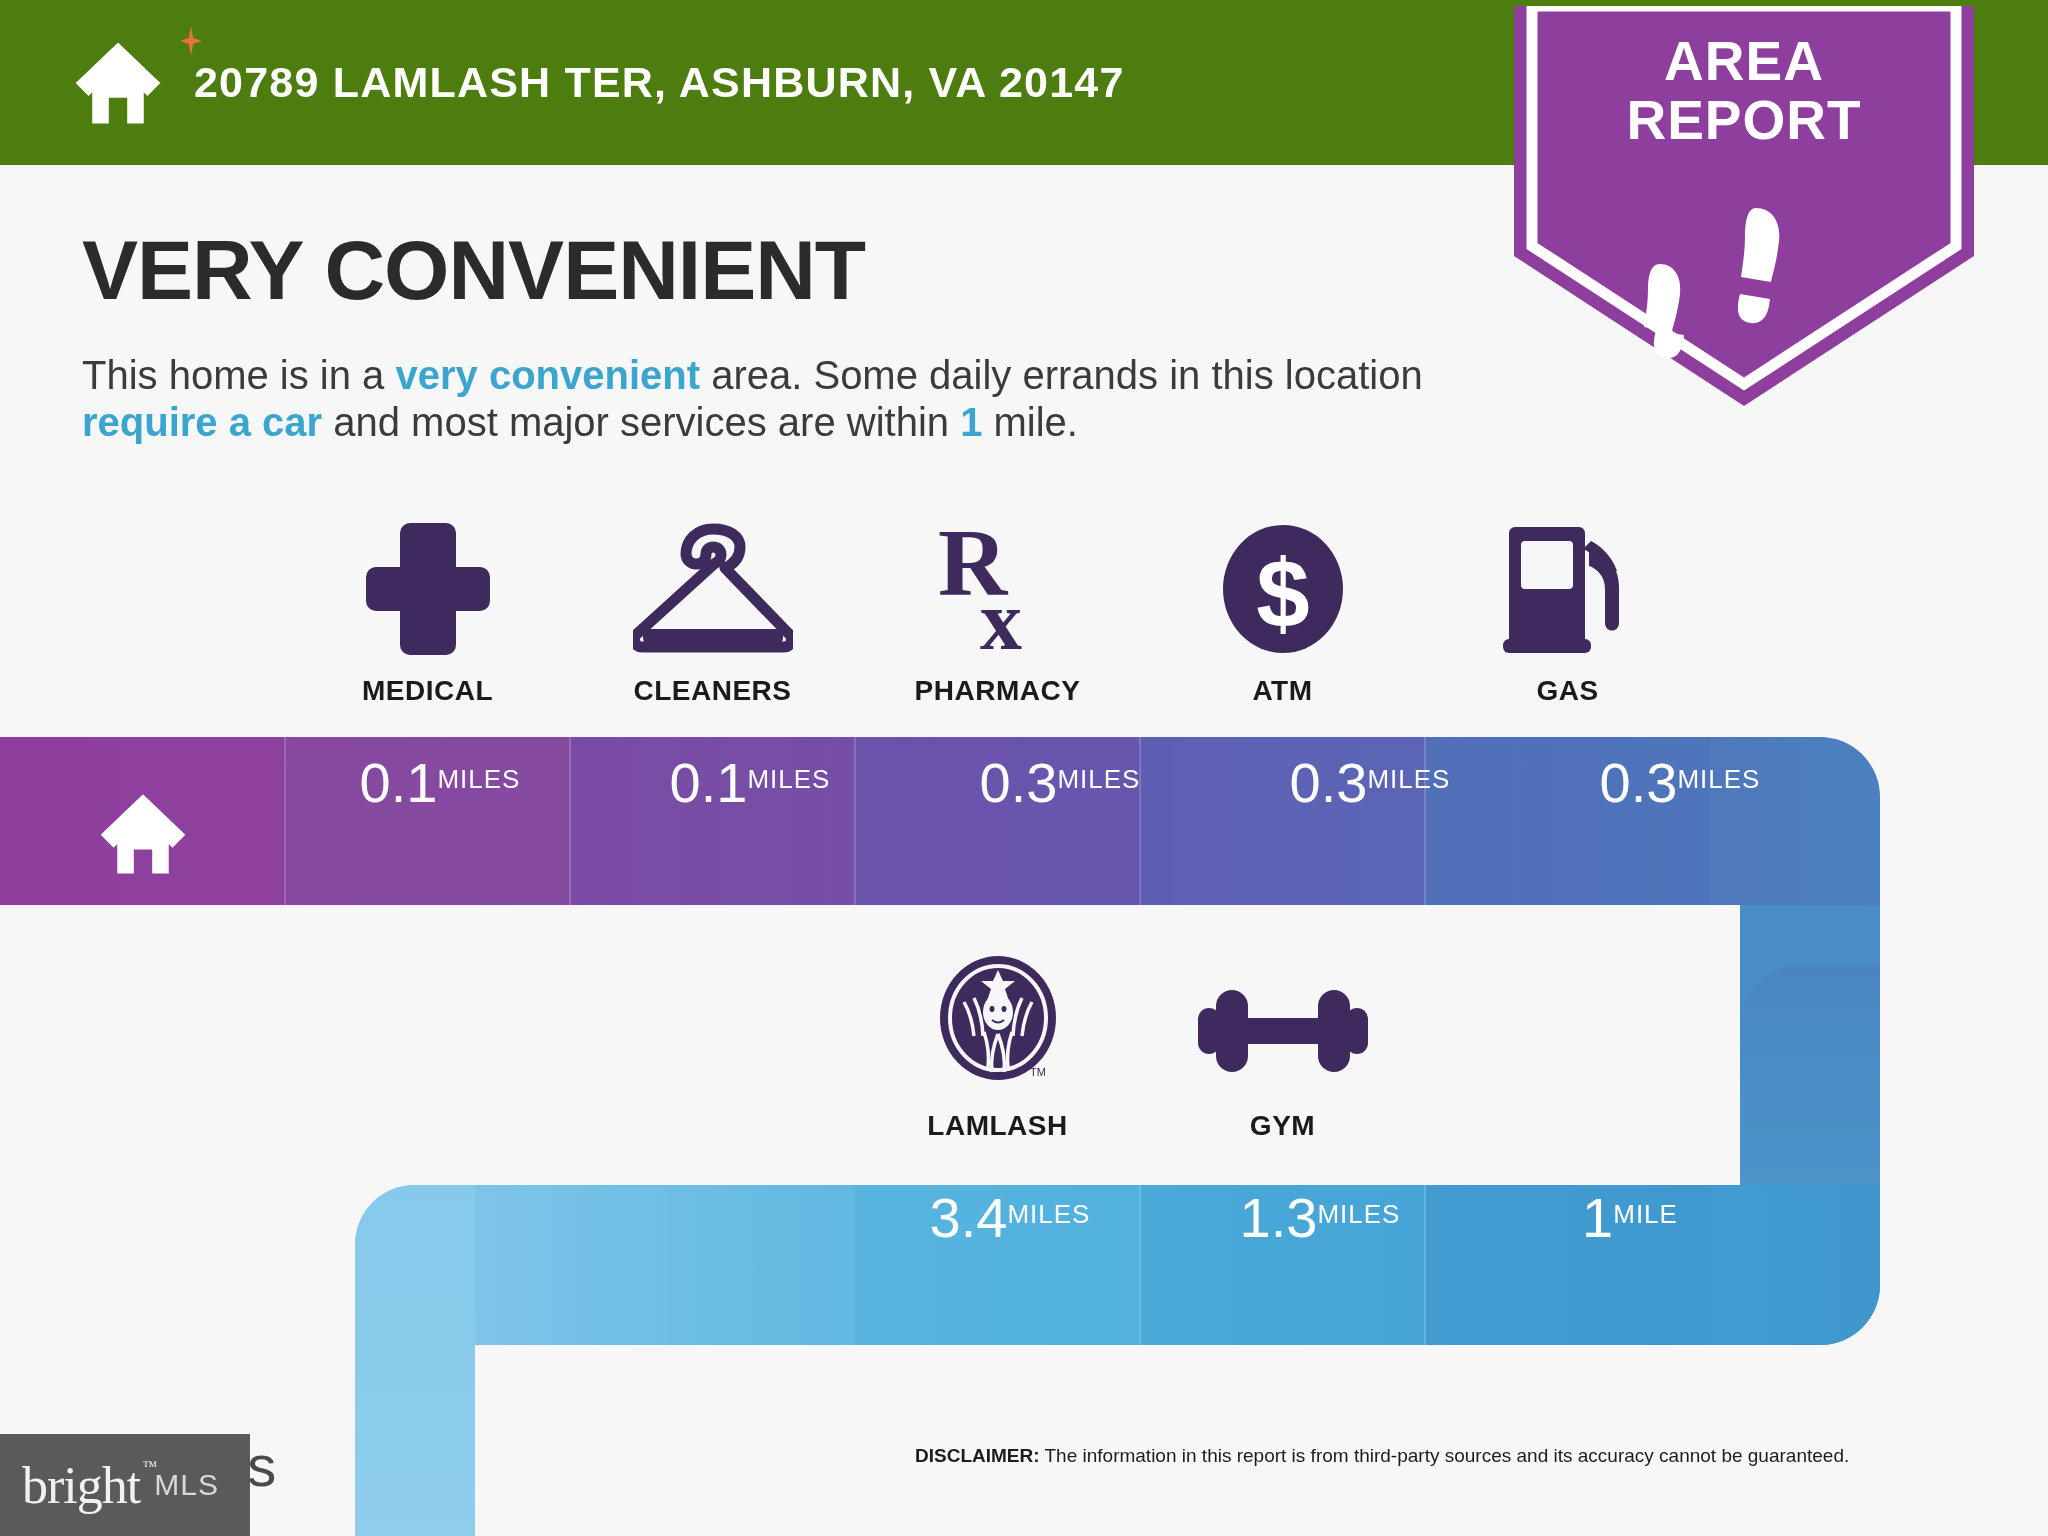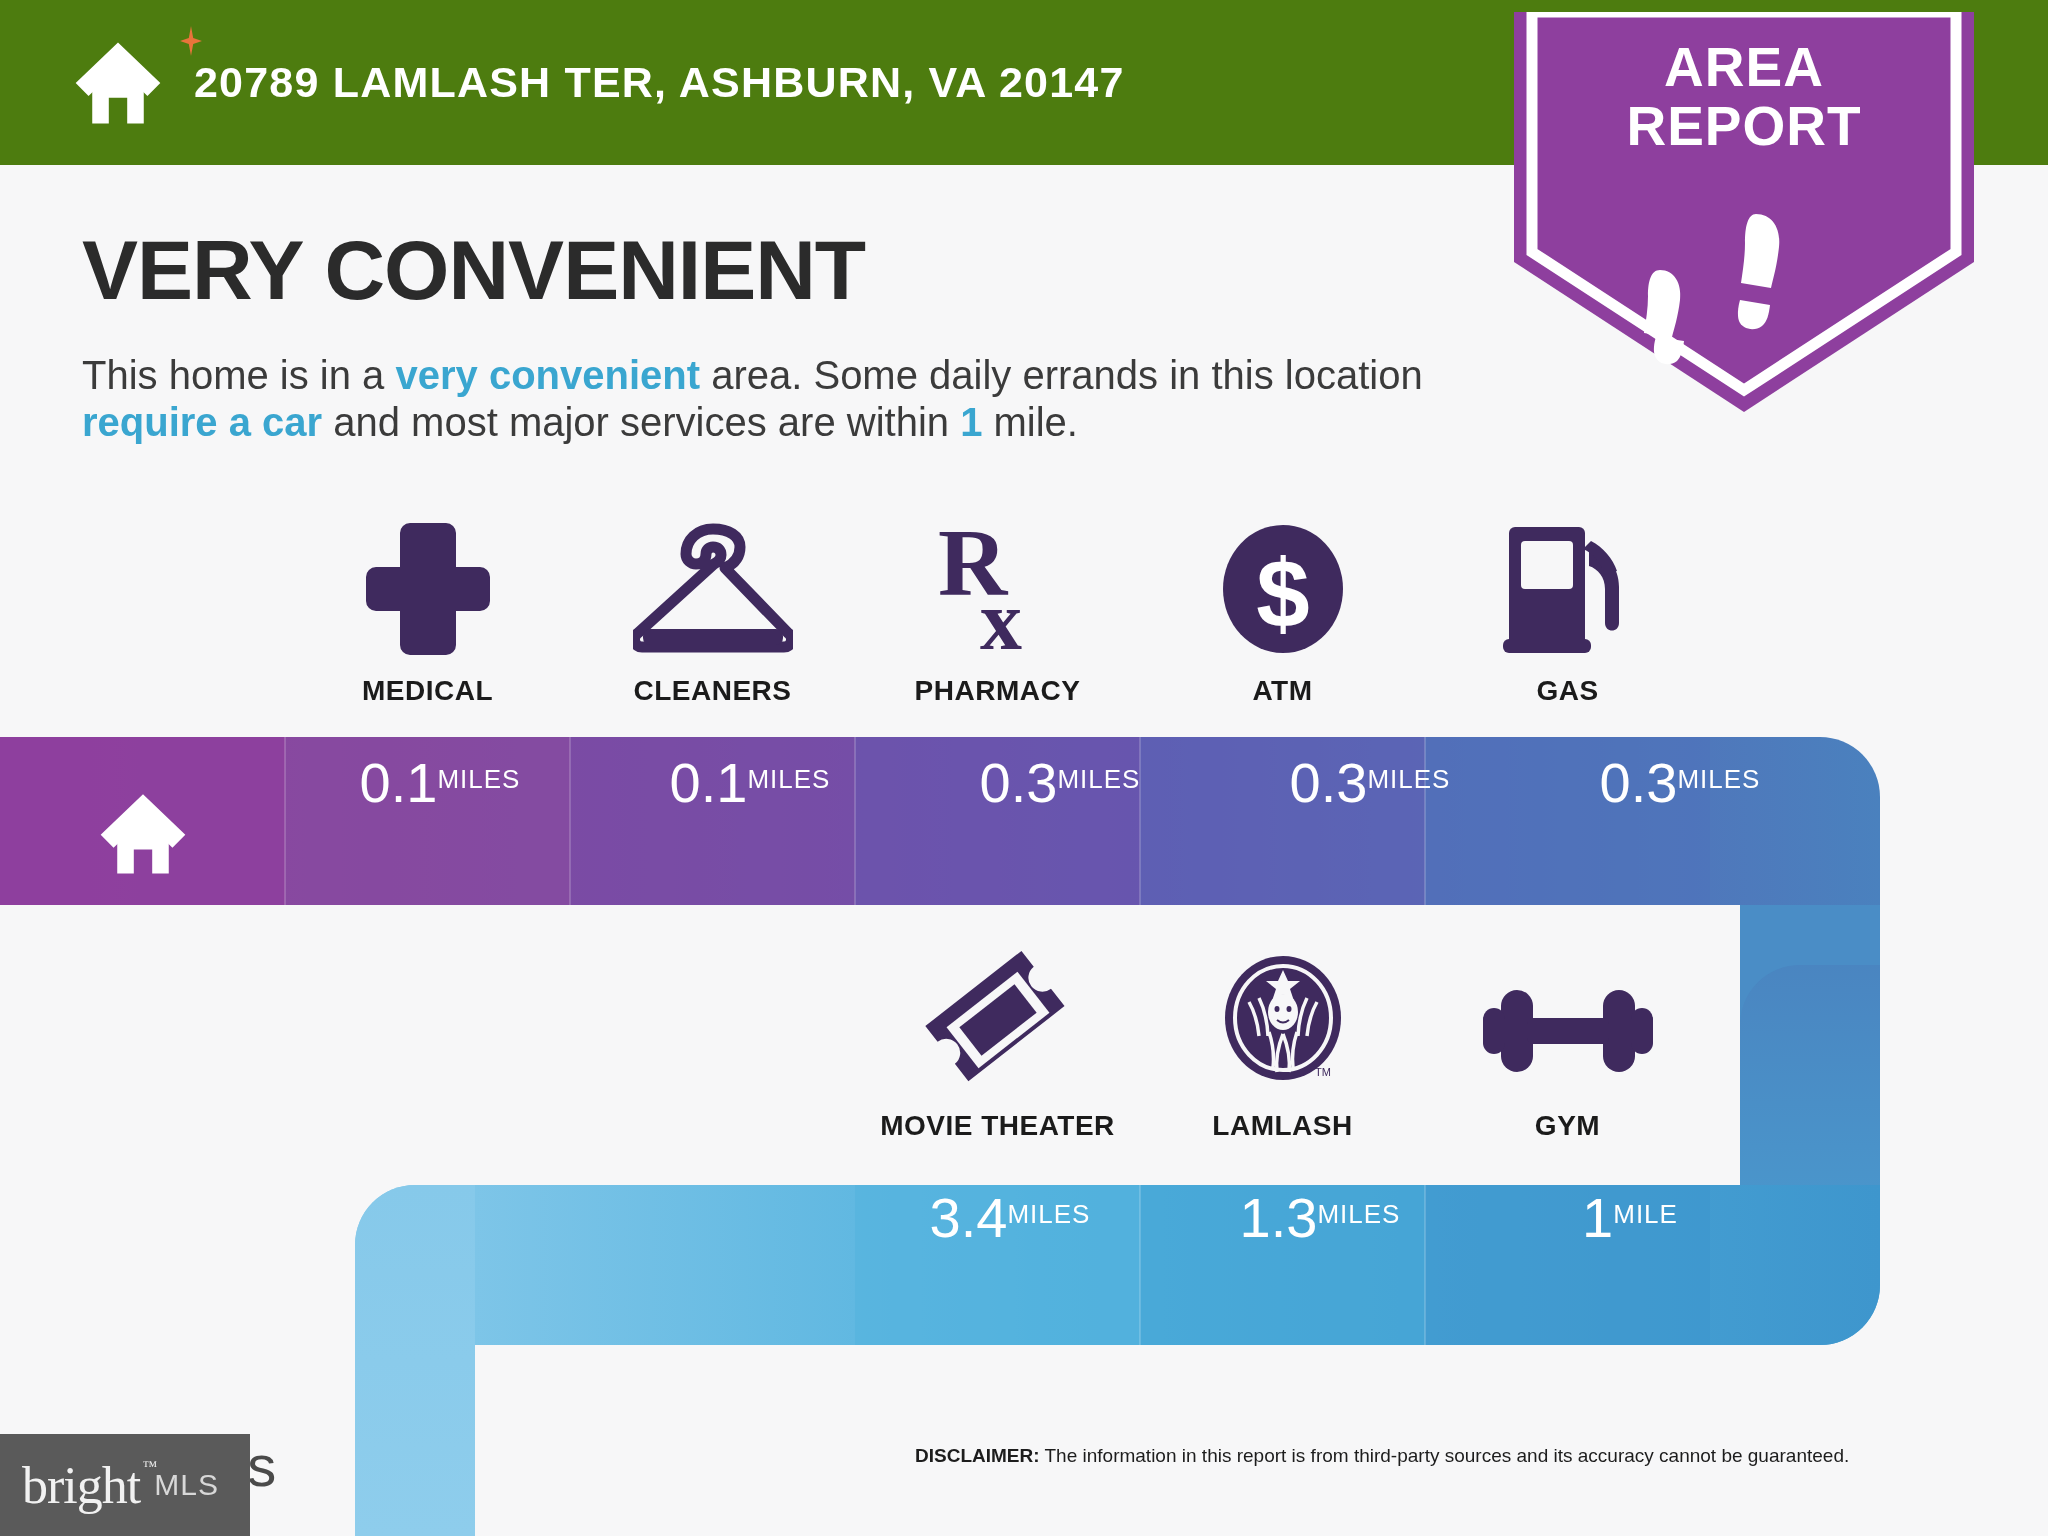--- a/index.html
+++ b/index.html
@@ -16,21 +16,21 @@
     display:flex;align-items:center;
     z-index:4;
   }
   .header-house{margin-left:72px;width:92px;height:92px;flex:none;}
   .header-title{
     margin-left:30px;color:#ffffff;font-size:43px;font-weight:700;
     letter-spacing:1.2px;white-space:nowrap;
   }
   
   .badge{
-    position:absolute;right:74px;top:12px;width:460px;height:400px;
+    position:absolute;right:74px;top:6px;width:460px;height:400px;
     z-index:6;
   }
   .badge svg{display:block;width:460px;height:400px;}
   .badge-text{
     position:absolute;left:0;top:26px;width:460px;
     text-align:center;color:#fff;font-size:55px;font-weight:700;
     line-height:1.07;letter-spacing:1px;
   }
   
   .headline{
@@ -259,32 +259,20 @@
   </div>
   <div class="dcell">
     <span class="num">0.3</span>
     <span class="unit">MILES</span>
   </div>
 </div>
 
 <div class="iconrow row2">
   <div class="cell">
     <div class="glyph">
-        <svg width="150" height="140" viewBox="0 0 150 140">
-      <g transform="rotate(-38 75 70)">
-        <path d="M14 30 h122 v20 a14 14 0 0 0 0 28 v22 h-122 v-22 a14 14 0 0 0 0 -28 z" fill="#3f2a5e"></path>
-        <path d="M30 44 h90 v52 h-90 z" fill="#f7f7f8"></path>
-        <path d="M40 52 h70 v36 h-70 z" fill="#3f2a5e"></path>
-      </g>
-    </svg>
-      </div>
-    <div class="cap">MOVIE THEATER</div>
-  </div>
-  <div class="cell">
-    <div class="glyph">
         <svg width="128" height="136" viewBox="0 0 128 136">
       <ellipse cx="64" cy="64" rx="58" ry="62" fill="#3f2a5e"></ellipse>
       <ellipse cx="64" cy="64" rx="48" ry="52" fill="none" stroke="#f7f7f8" stroke-width="4"></ellipse>
       <path d="M64 16 l5 11 h12 l-10 8 l4 12 l-11 -7 l-11 7 l4 -12 l-10 -8 h12 z" fill="#f7f7f8"></path>
       <ellipse cx="64" cy="58" rx="15" ry="18" fill="#f7f7f8"></ellipse>
       <ellipse cx="58" cy="55" rx="2.5" ry="3" fill="#3f2a5e"></ellipse>
       <ellipse cx="70" cy="55" rx="2.5" ry="3" fill="#3f2a5e"></ellipse>
       <path d="M58 66 q6 5 12 0" fill="none" stroke="#3f2a5e" stroke-width="2"></path>
       <path d="M30 48 q8 14 10 34" fill="none" stroke="#f7f7f8" stroke-width="3.5"></path>
       <path d="M40 44 q8 16 9 38" fill="none" stroke="#f7f7f8" stroke-width="3.5"></path>

